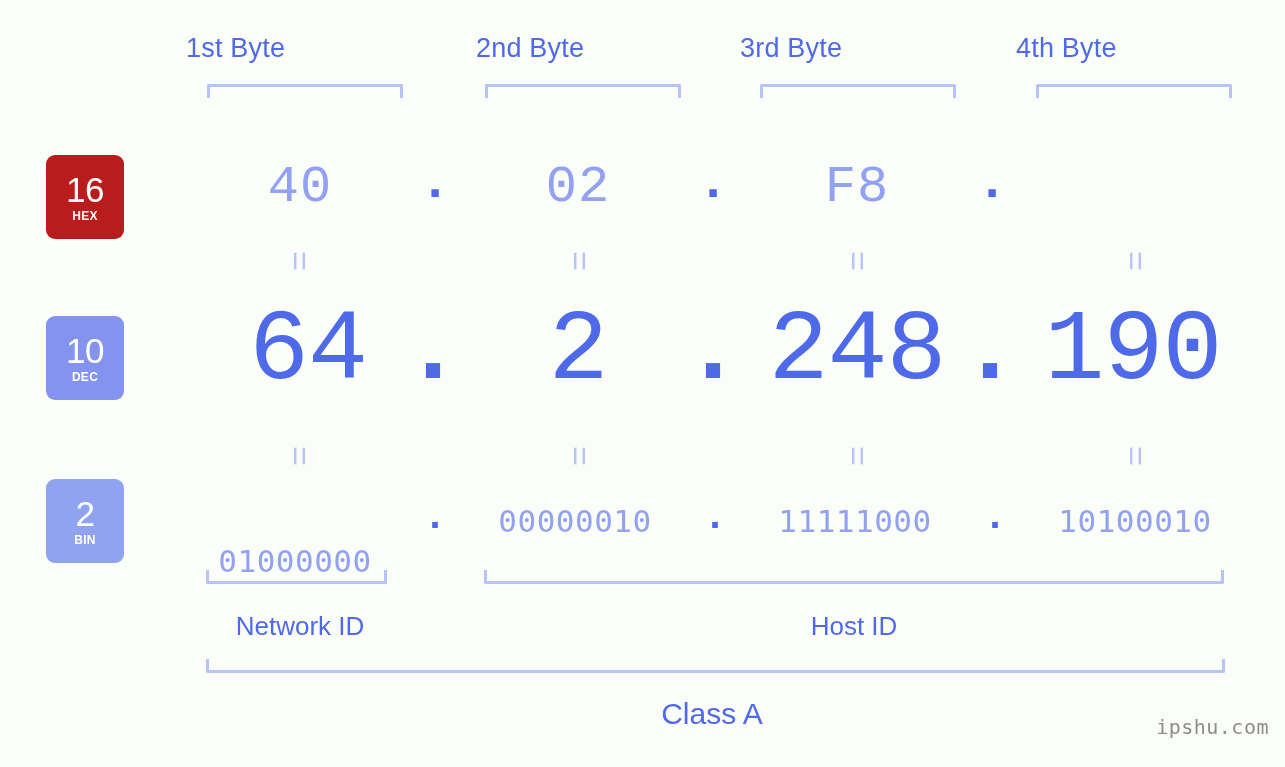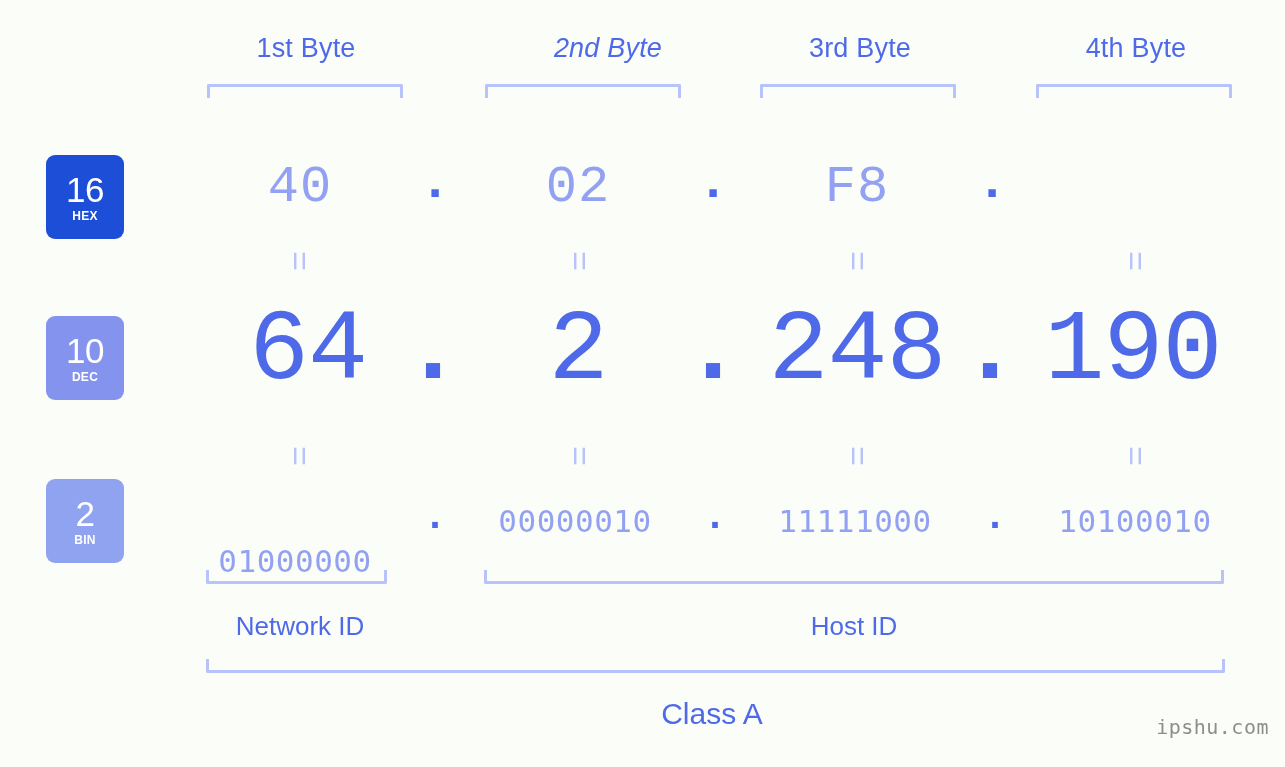--- a/index.html
+++ b/index.html
@@ -19,21 +19,21 @@
     position: relative;
     width: 1285px;
     height: 767px;
   }
 
   
   .byte-header {
     position: absolute;
     top: 33px;
     width: 240px;
-    text-align: center;
+    text-align: left;
     font-size: 27px;
     color: #4f6ae8;
     letter-spacing: 0.2px;
     white-space: nowrap;
   }
 
   
   
   .bracket-down {
     position: absolute;
@@ -167,30 +167,30 @@
     color: #8d8d8d;
     letter-spacing: 0.5px;
   }
 </style>
 </head>
 <body>
 
 <div id="stage">
 
   <div class="byte-header" style="left:186px;">1st Byte</div>
-  <div class="byte-header" style="left:488px;font-style:italic;">2nd Byte</div>
+  <div class="byte-header" style="left:476px;">2nd Byte</div>
   <div class="byte-header" style="left:740px;">3rd Byte</div>
   <div class="byte-header" style="left:1016px;">4th Byte</div>
 
   <div class="bracket-down" style="left:207px;  top:84px; width:196px;"></div>
   <div class="bracket-down" style="left:485px;  top:84px; width:196px;"></div>
   <div class="bracket-down" style="left:760px;  top:84px; width:196px;"></div>
   <div class="bracket-down" style="left:1036px; top:84px; width:196px;"></div>
 
-  <div class="badge" style="top:155px; background:#1d4ed8;">
+  <div class="badge" style="top:155px; background:#b91c1c;">
     <span class="num">16</span>
     <span class="lbl">HEX</span>
   </div>
 
   <div class="badge" style="top:316px; background:#8494ee;">
     <span class="num">10</span>
     <span class="lbl">DEC</span>
   </div>
 
   <div class="badge" style="top:479px; background:#8fa3f0;">

